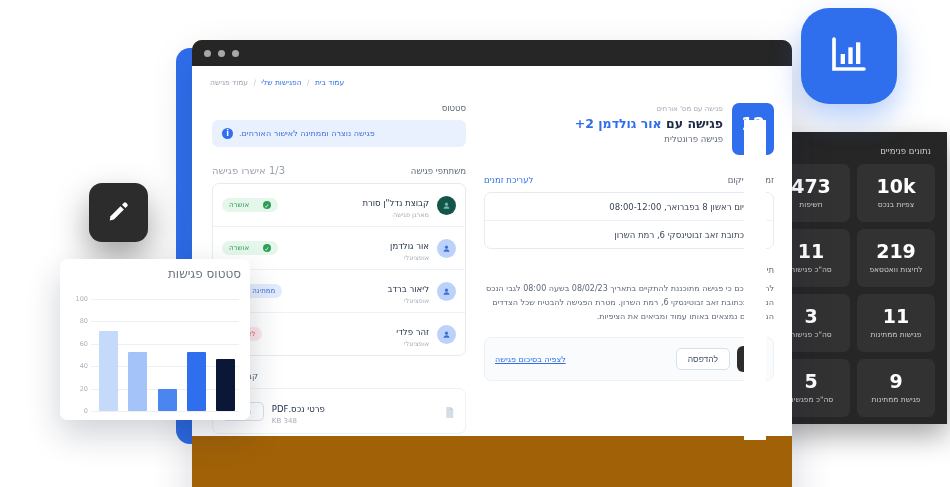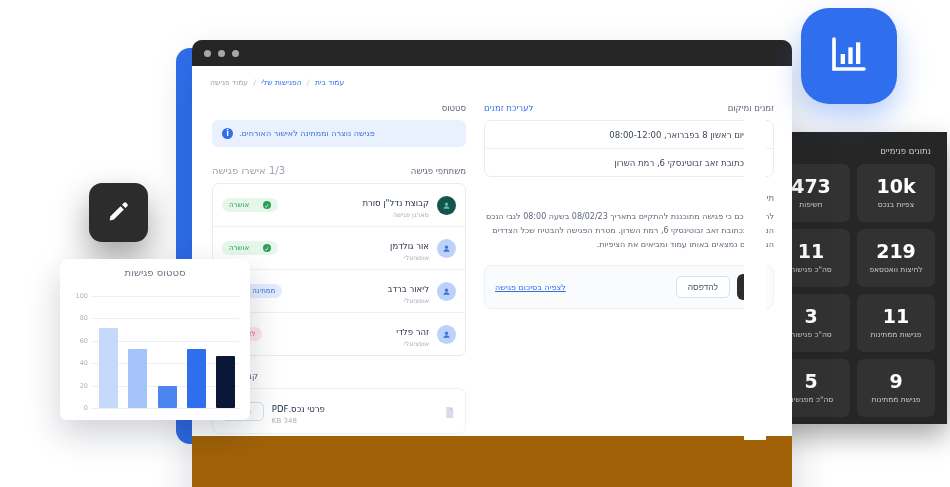--- a/index.html
+++ b/index.html
@@ -134,21 +134,21 @@
     box-shadow: 0 16px 34px rgba(0,0,0,.38);
   }
   .pencil-tile svg { width: 24px; height: 24px; }
 
   
   .chart-card {
     position: absolute; left: 60px; top: 259px; width: 190px; height: 161px;
     background: #fff; border-radius: 7px; z-index: 30; padding: 8px 9px 6px 9px;
     box-shadow: 0 14px 34px rgba(16,24,48,.20);
   }
-  .chart-title { font-size: 10px; color: #6c7584; text-align: center; direction: rtl; margin-bottom: 4px; }
+  .chart-title { font-size: 12px; color: #6c7584; text-align: right; direction: rtl; margin-bottom: 4px; }
   .plot { position: relative; height: 133px; }
   .gridline { position: absolute; left: 22px; right: 2px; height: 1px; background: #eceff4; }
   .ytick { position: absolute; left: 0; width: 19px; text-align: right; font-size: 6.5px; color: #aab1bc; transform: translateY(-4px); }
   .bars { position: absolute; left: 30px; right: 6px; bottom: 0; height: 112px; display: flex; align-items: flex-end; justify-content: space-between; }
   .bar { width: 19px; border-radius: 1px; }
 
   
   .mask-white { position: absolute; left: 744px; top: 120px; width: 22px; height: 320px; background: #fff; z-index: 18; }
 </style>
 </head>
@@ -211,20 +211,31 @@
         <span class="sep">/</span>
         <span class="crumb-link">הפגישות שלי</span>
         <span class="sep">/</span>
         <span>עמוד פגישה</span>
       </div>
 
       <div class="cols">
 
         <div class="col-right">
 
+          <div class="meet-head">
+            <div class="date-badge">
+              <div class="date-num">12</div>
+              <div class="date-day">ראשון</div>
+            </div>
+            <div class="meet-meta">
+              <div class="meet-eyebrow">פגישה עם מס' אורחים</div>
+              <div class="meet-title"><span>פגישה עם </span><span class="accent">אור גולדמן 2+</span></div>
+              <div class="meet-sub">פגישה פרונטלית</div>
+            </div>
+          </div>
 
           <div class="sect-head">
             <span class="sect-title">זמנים ומיקום</span>
             <span class="sect-action">לעריכת זמנים</span>
           </div>
 
           <div class="box">
             <div class="info-row">
               <span class="ico">
                 <svg viewBox="0 0 24 24" fill="none">

